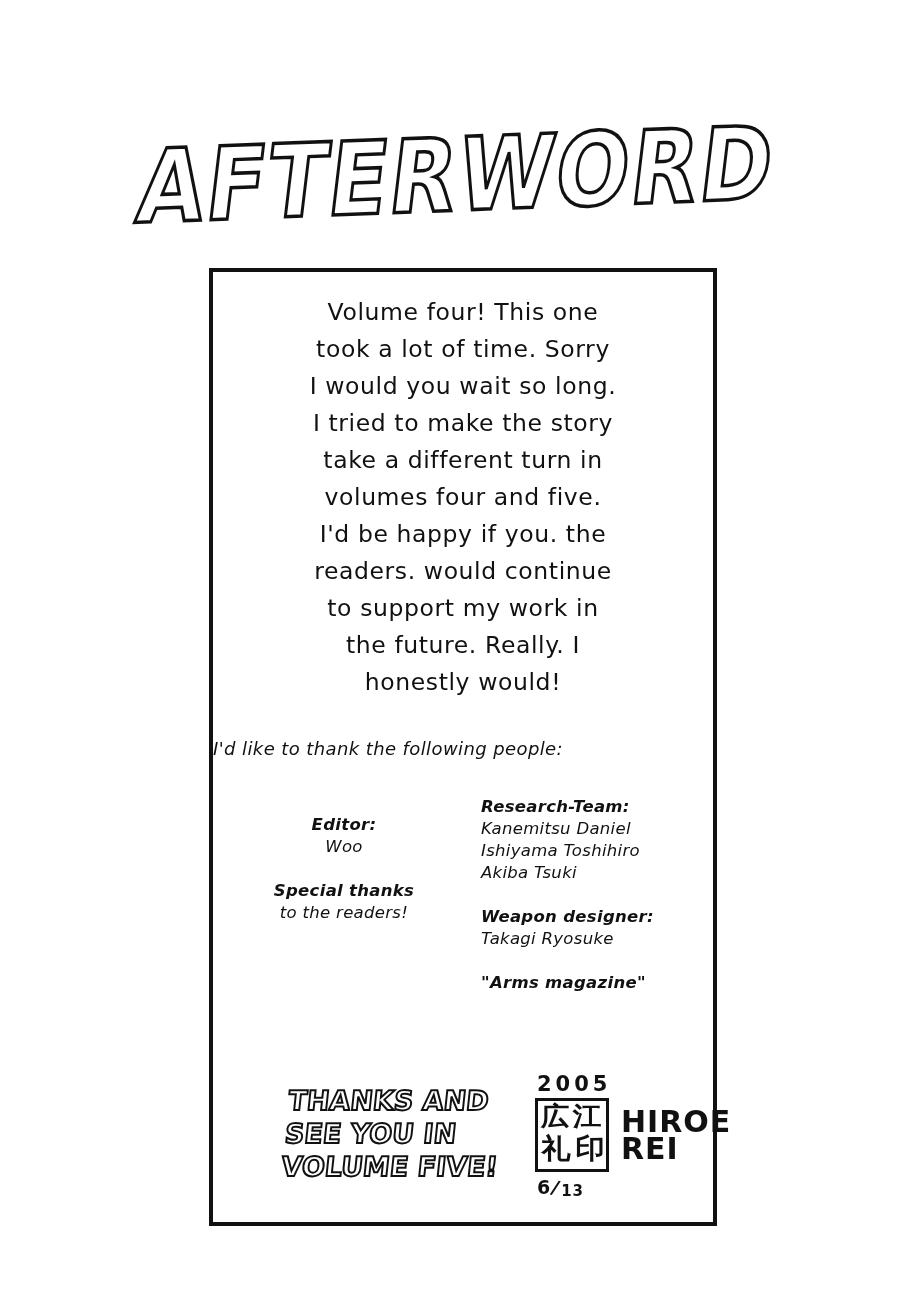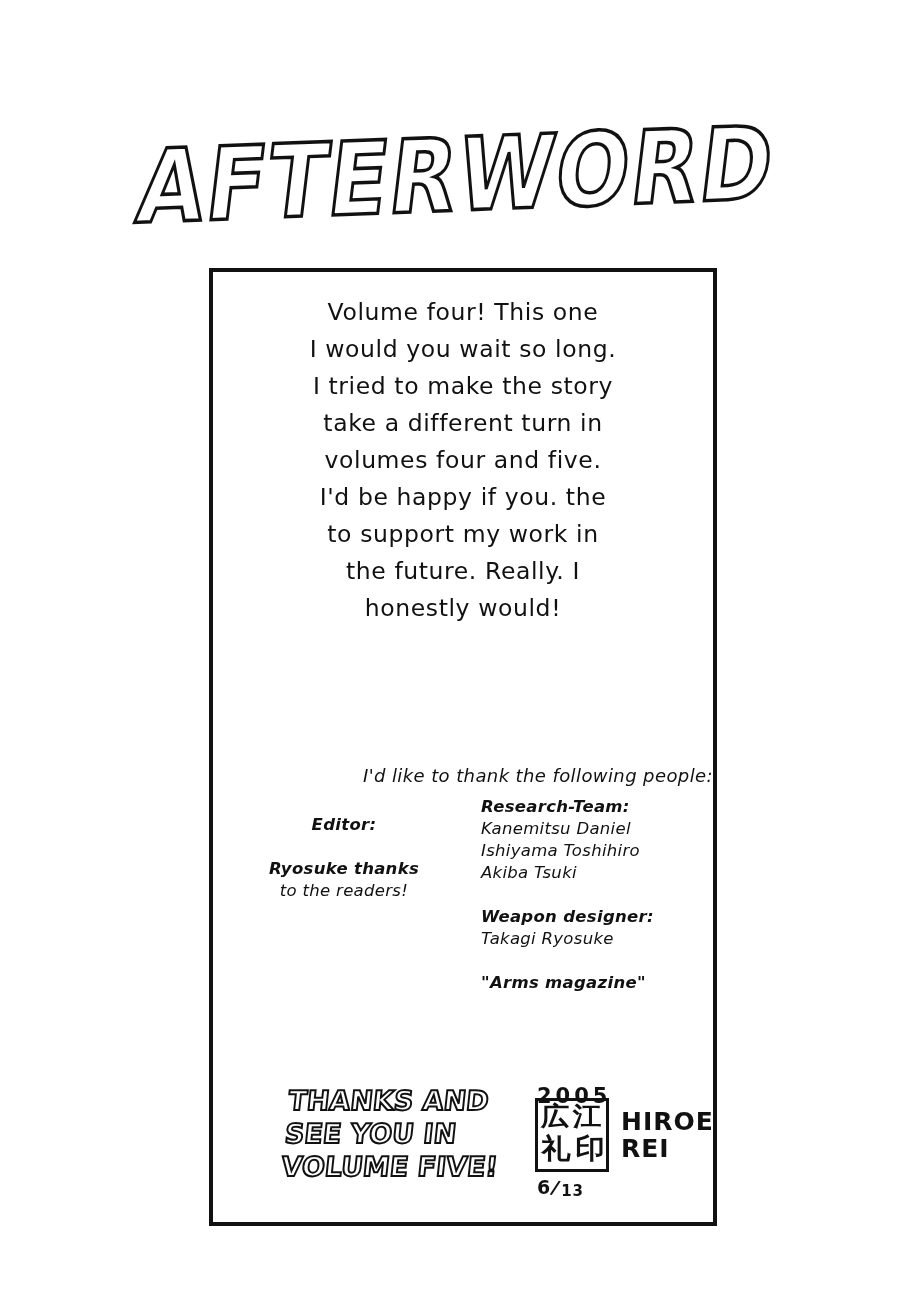--- a/index.html
+++ b/index.html
@@ -64,23 +64,23 @@
   }
   #intro .ln {
     display: block;
     white-space: nowrap;
   }
 
   
   #thanks-line {
     position: absolute;
     left: 0;
-    top: 493px;
+    top: 466px;
     width: 100%;
-    text-align: right;
+    text-align: left;
     font-size: 18px;
     letter-spacing: 0.4px;
     font-style: italic;
     font-weight: 500;
   }
 
   
   #credits {
     position: absolute;
     left: 22px;
@@ -139,21 +139,20 @@
     width: 180px;
     height: 130px;
   }
   #stamp-year {
     position: absolute;
     left: 14px;
     top: 0;
     font-size: 21px;
     font-weight: bold;
     letter-spacing: 4px;
-    margin-top: 12px;
   }
   #stamp-box {
     position: absolute;
     left: 12px;
     top: 26px;
     width: 74px;
     height: 74px;
     border: 3px solid #111;
     box-sizing: border-box;
     overflow: hidden;
@@ -176,59 +175,62 @@
     font-size: 19px;
     font-weight: bold;
     letter-spacing: 1px;
   }
   #stamp-date .sl { display: inline-block; transform: rotate(16deg); padding: 0 1px; }
   #stamp-date .dd { font-size: 15px; vertical-align: -2px; margin-top: 48px; }
   #author-name {
     position: absolute;
     left: 98px;
     top: 36px;
-    font-size: 25px;
+    font-size: 30px;
     font-weight: bold;
     line-height: 27px;
     letter-spacing: 1px;
     text-transform: uppercase;
   }
   #author-name .ln { display: block; }
 </style>
 </head>
 <body>
 
 <div id="title-wrap">
   <div id="afterword-title">AFTERWORD</div>
 </div>
 
 <div id="panel">
 
   <div id="intro">
     <span class="ln">Volume four! This one</span>
+    <span class="ln">took a lot of time. Sorry</span>
     <span class="ln">I would you wait so long.</span>
     <span class="ln">I tried to make the story</span>
     <span class="ln">take a different turn in</span>
     <span class="ln">volumes four and five.</span>
     <span class="ln">I'd be happy if you. the</span>
+    <span class="ln">readers. would continue</span>
     <span class="ln">to support my work in</span>
     <span class="ln">the future. Really. I</span>
     <span class="ln">honestly would!</span>
   </div>
 
   <div id="thanks-line">I'd like to thank the following people:</div>
 
   <div id="credits">
 
     <div class="credit-col left">
       <div class="credit-group">
         <div class="head">Editor:</div>
-      </div>
-      <div class="credit-group">
-        <div class="head">Ryosuke thanks</div>
+        <div class="val">Woo</div>
+      </div>
+      <div class="credit-group">
+        <div class="head">Special thanks</div>
         <div class="val">to the readers!</div>
       </div>
     </div>
 
     <div class="credit-col right">
       <div class="credit-group">
         <div class="head">Research-Team:</div>
         <div class="val" style="white-space:pre-line">Kanemitsu Daniel
 Ishiyama Toshihiro
 Akiba Tsuki</div>

